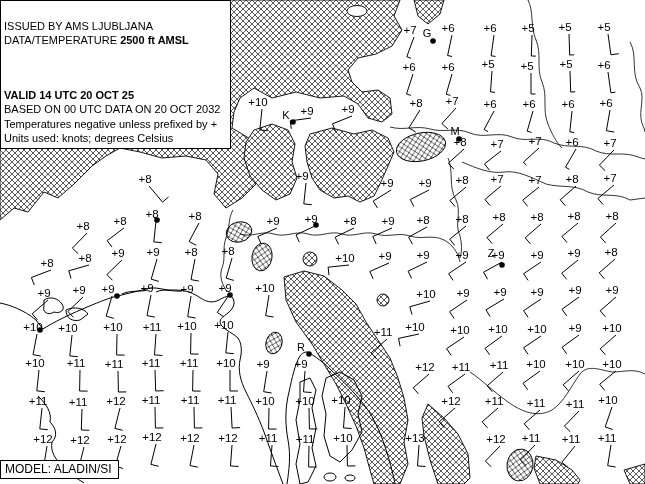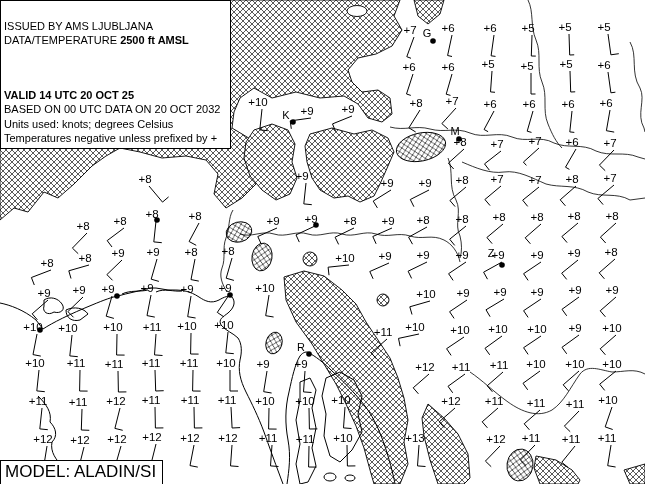--- a/index.html
+++ b/index.html
@@ -3,21 +3,21 @@
 <meta charset="utf-8">
 <style>
   html,body{margin:0;padding:0;background:#fff;}
   .page{position:relative;width:645px;height:484px;overflow:hidden;background:#fff;
         font-family:"Liberation Sans",sans-serif;color:#000;}
   .map-svg{position:absolute;left:0;top:0;}
   .info-box{position:absolute;left:0;top:0;width:223px;background:#fff;
             border:1px solid #000;padding:18px 3px 3px 3px;line-height:14.4px;font-size:11px;}
   .info-box .b{font-weight:bold;margin-top:40px;}
   .model-box{position:absolute;left:0;top:460px;background:#fff;border:1px solid #000;
-             padding:1px 6px 2px 4px;font-size:17px;}
+             padding:1px 6px 2px 4px;font-size:12px;}
   svg text{font-family:"Liberation Sans",sans-serif;}
 </style>
 </head>
 <body>
 
 <div class="page">
 
   <svg class="map-svg" width="645" height="484" viewBox="0 0 645 484">
     <defs>
       <pattern id="hx" width="6" height="6" patternUnits="userSpaceOnUse">
@@ -350,18 +350,18 @@
         <circle cx="40" cy="330" r="2.8" fill="#000000"></circle>
         <circle cx="117" cy="296" r="2.8" fill="#000000"></circle>
       </g>
   </svg>
 
   <div class="info-box">
     <div>ISSUED BY AMS LJUBLJANA</div>
     <div><span>DATA/TEMPERATURE </span><span class="b">2500 ft AMSL</span></div>
     <div class="b">VALID 14 UTC 20 OCT 25</div>
     <div>BASED ON 00 UTC DATA ON 20 OCT 2032</div>
+    <div>Temperatures negative unless prefixed by +</div>
     <div>Units used: knots; degrees Celsius</div>
-    <div>Temperatures negative unless prefixed by +</div>
   </div>
 
   <div class="model-box">MODEL: ALADIN/SI</div>
 </div>
 
 </body></html>

